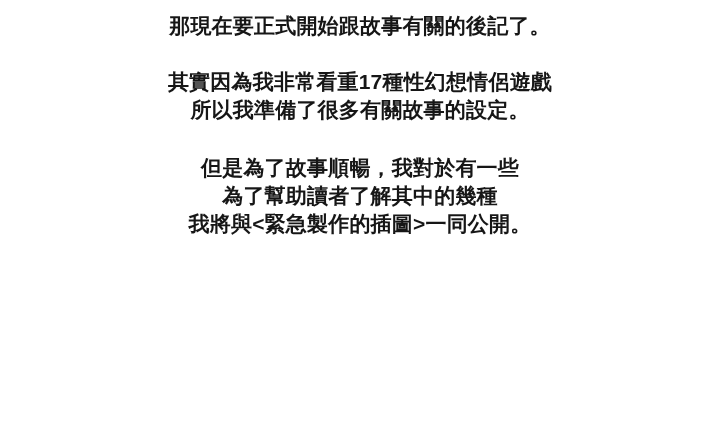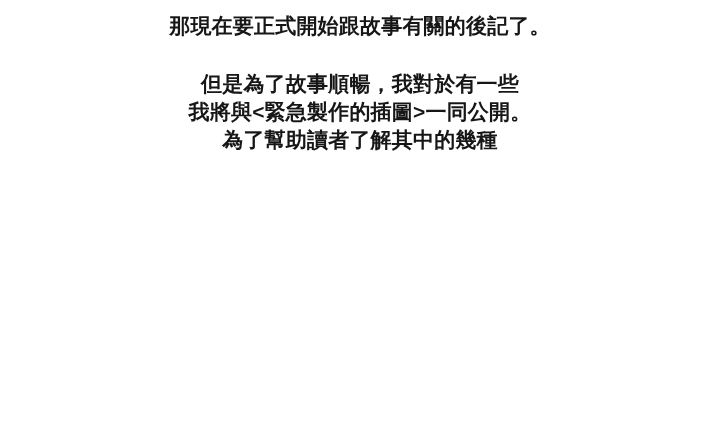--- a/index.html
+++ b/index.html
@@ -58,22 +58,26 @@
 </head>
 <body>
 
 <div class="page" style="background: rgb(255, 255, 255);">
   <div class="text-body">
 
     <div class="para para-1">
       <span class="line">那現在要正式開始跟故事有關的後記了。</span>
     </div>
 
+    <div class="para para-2">
+      <span class="line">其實因為我非常看重17種性幻想情侶遊戲</span>
+      <span class="line">所以我準備了很多有關故事的設定。</span>
+    </div>
 
     <div class="para para-3">
       <span class="line">但是為了故事順暢，我對於有一些</span>
+      <span class="line">為了幫助讀者了解其中的幾種</span>
       <span class="line">我將與&lt;緊急製作的插圖&gt;一同公開。</span>
-      <span class="line">為了幫助讀者了解其中的幾種</span>
     </div>
 
     <div class="spacer-bottom"></div>
   </div>
 </div>
 
 </body></html>

